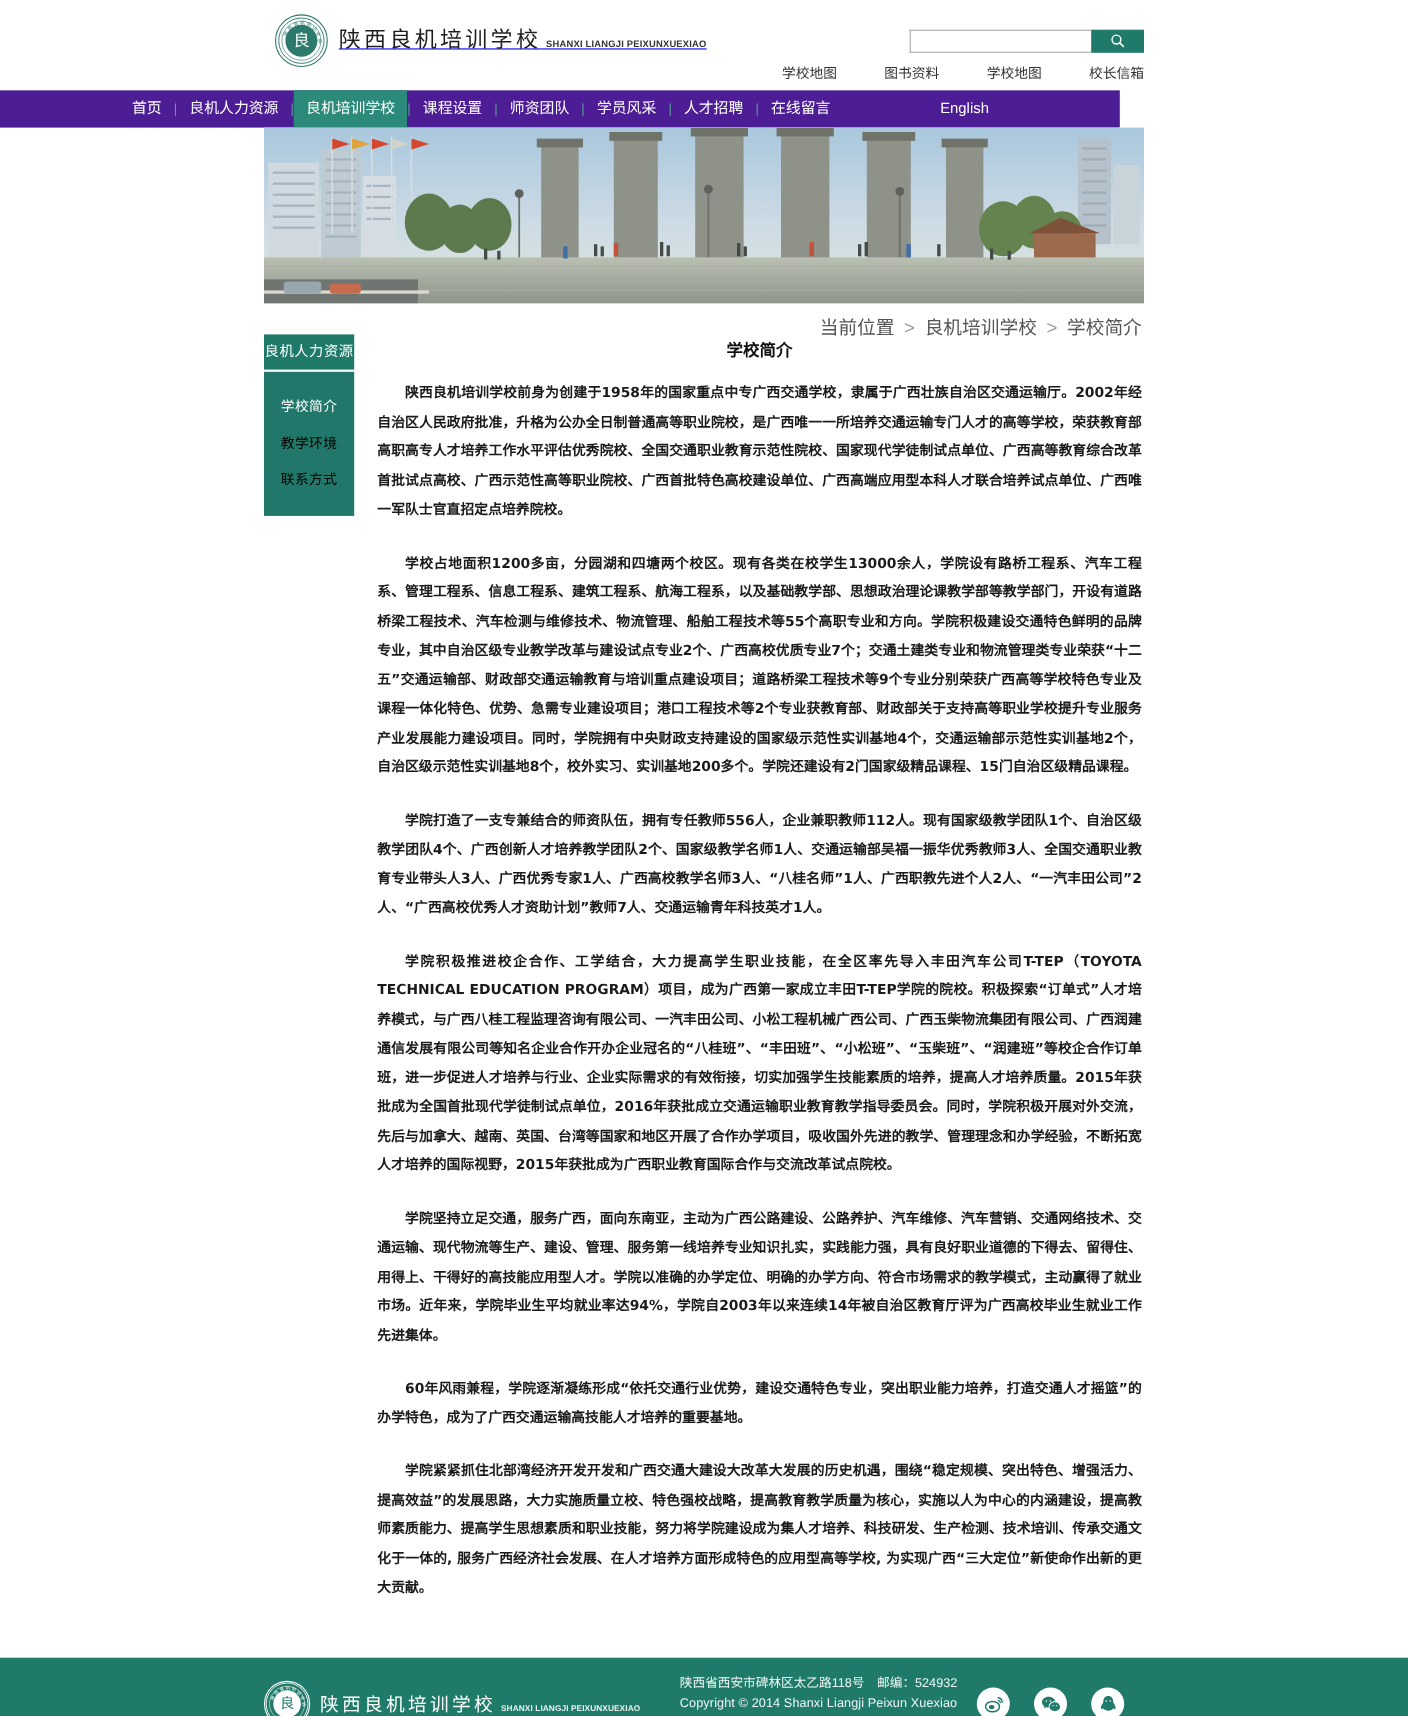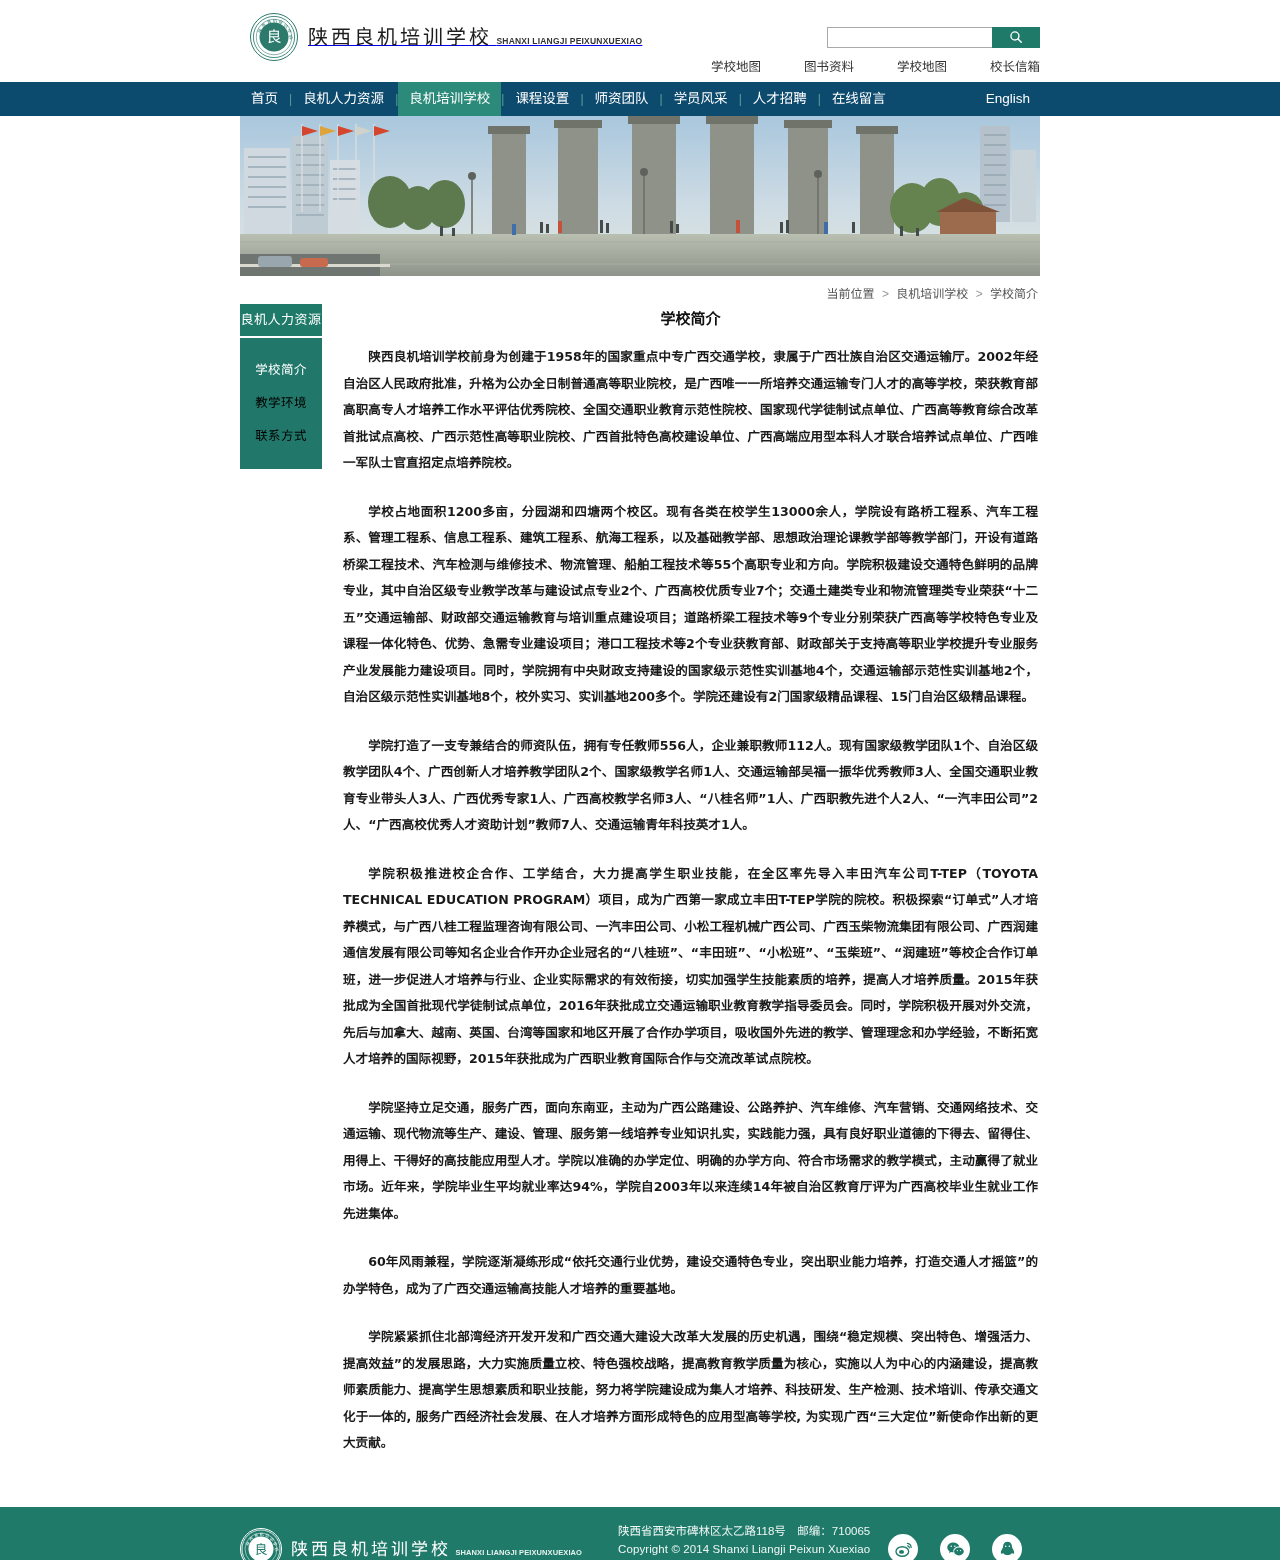--- a/index.html
+++ b/index.html
@@ -68,21 +68,21 @@
   }
 
   .top-links {
     position: absolute; right: 0px; top: 56px;
     display: flex; gap: 43px; font-size: 12.5px; color: #333; text-align: center;
   }
   .top-links a { color: #333; text-decoration: none; white-space: nowrap; }
 
   
   .nav {
-    height: 34px; background: #0c4a6e; width: 1280px;
+    height: 34px; background: #4c1d95; width: 1018px;
   }
   .nav-inner {
     width: 800px; margin: 0 auto; height: 34px;
     display: flex; align-items: center; position: relative;
   }
   .nav-list { display: flex; align-items: center; height: 34px; }
   .nav-item {
     color: #ffffff; font-size: 13.5px; text-decoration: none;
     padding: 0 11px; height: 34px; line-height: 34px; white-space: nowrap;
   }
@@ -98,21 +98,21 @@
     width: 800px; height: 160px; margin: 0 auto;
     position: relative; overflow: hidden;
     background: linear-gradient(#bcd4e6 0%, #cfdfe9 45%, #e3e8e4 65%, #cfd4c8 100%);
   }
   .banner svg { display: block; width: 800px; height: 160px; }
 
   
   .crumb-row { width: 800px; margin: 0 auto; position: relative; height: 28px; }
   .breadcrumb {
     position: absolute; right: 2px; top: 8px;
-    font-size: 12px; color: #555; white-space: nowrap; margin-left: 28px;
+    font-size: 17px; color: #555; white-space: nowrap; margin-left: 28px;
   }
   .breadcrumb a { color: #555; text-decoration: none; }
   .breadcrumb .sep { color: #999; margin: 0 4px; }
 
   
   .content { width: 800px; margin: 0 auto; display: flex; align-items: flex-start; }
 
   .sidebar { width: 82px; flex: none; }
   .side-head {
     background: #1f7a6a; color: #fff; height: 32px; line-height: 32px;
@@ -458,21 +458,21 @@
           </svg>
           <span class="inner-disc">良</span>
         </span>
         <span class="f-text">
           <span class="f-cn">陕西良机培训学校</span>
           <span class="f-en">SHANXI LIANGJI PEIXUNXUEXIAO</span>
         </span>
       </div>
 
       <div class="f-info">
-        <div>陕西省西安市碑林区太乙路118号　邮编：710065</div>
+        <div>陕西省西安市碑林区太乙路118号　邮编：524932</div>
         <div class="l2">Copyright © 2014 Shanxi  Liangji  Peixun  Xuexiao</div>
         <div>陕ICP备05052062  陕公网安备：31009102000050号</div>
       </div>
 
       <div class="socials">
         <a class="soc" href="#">
           <svg width="19" height="19" viewBox="0 0 24 24" aria-hidden="true">
             <ellipse cx="10.5" cy="14.5" rx="8" ry="6" fill="none" stroke="#1f7a6a" stroke-width="1.7"></ellipse>
             <ellipse cx="9.5" cy="15" rx="3.2" ry="2.4" fill="#1f7a6a"></ellipse>
             <path d="M17 4.3a5.4 5.4 0 0 1 4.6 5.2" fill="none" stroke="#1f7a6a" stroke-width="1.6" stroke-linecap="round"></path>

